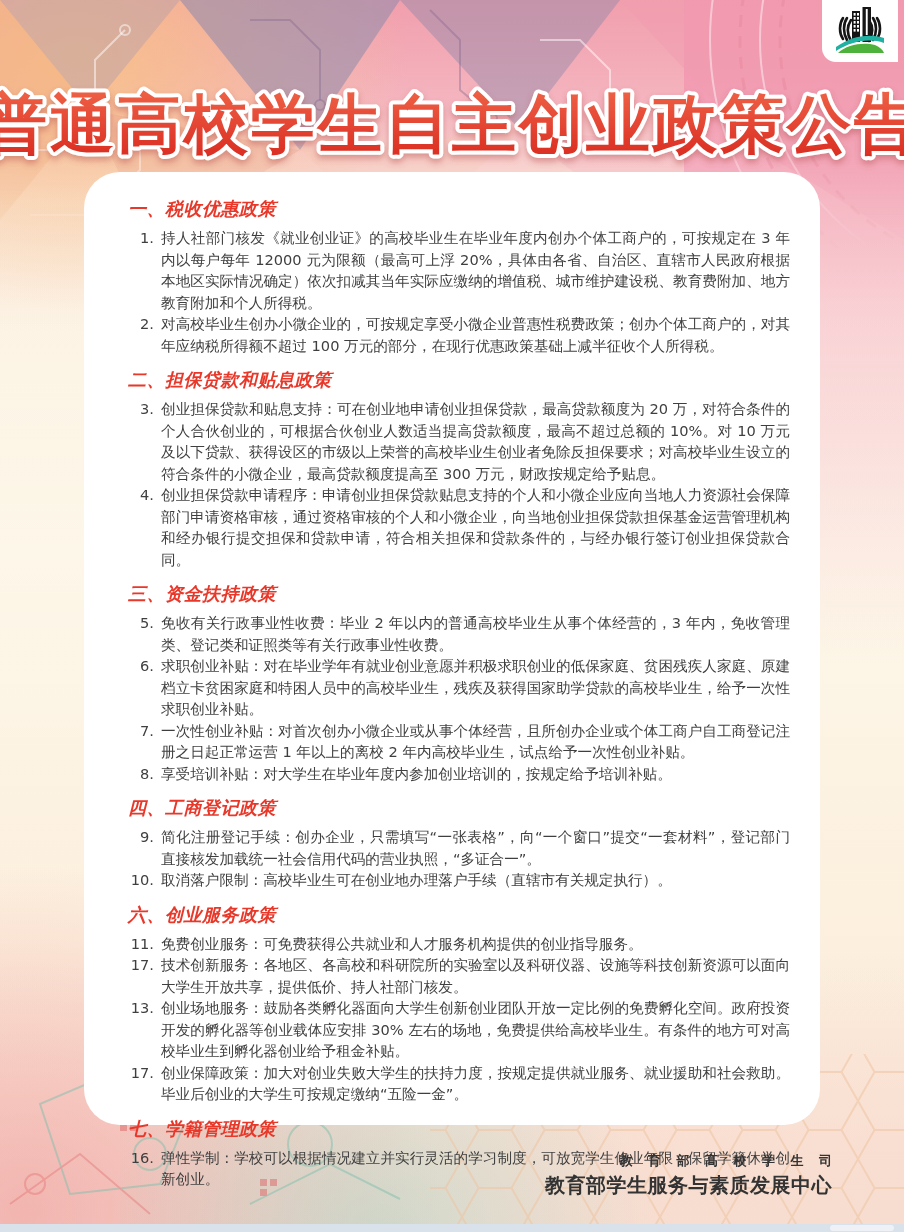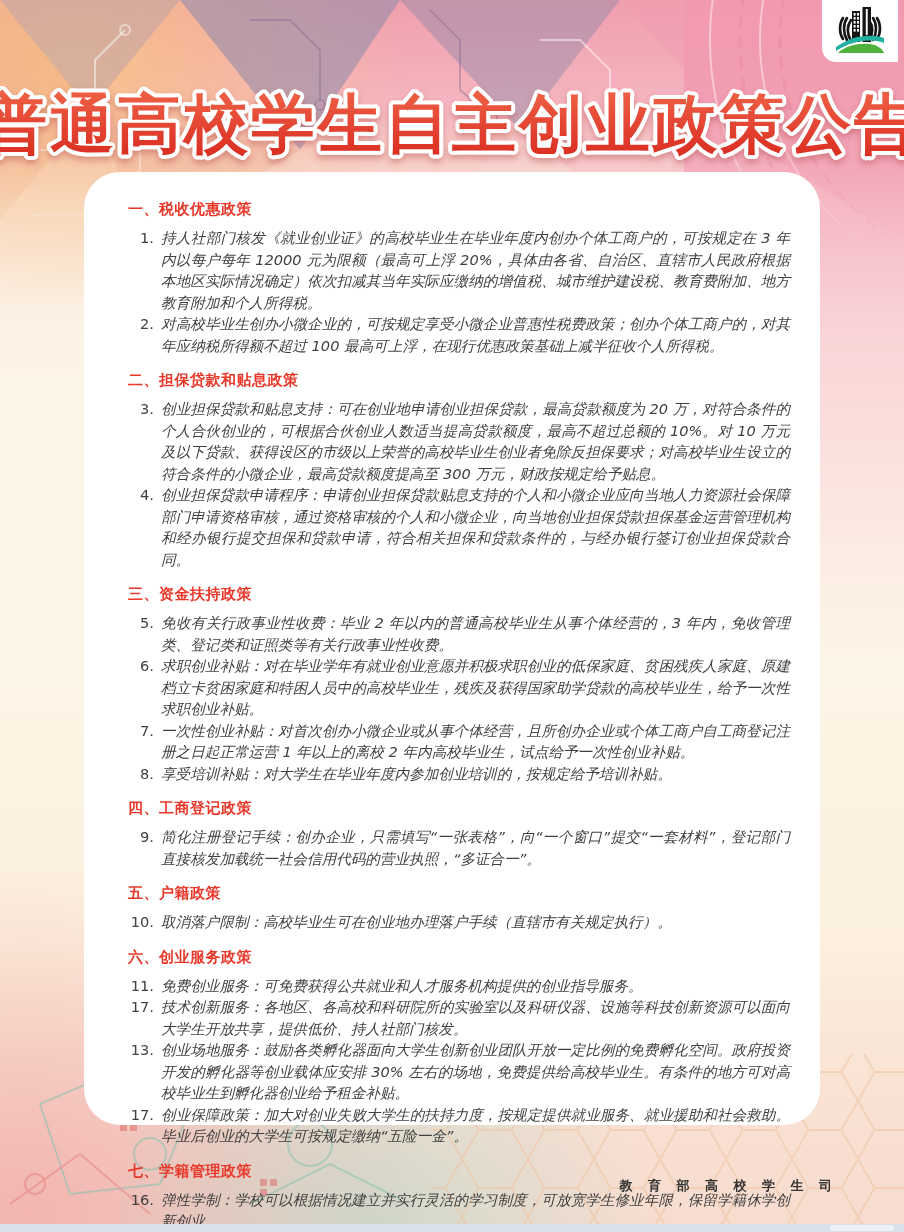--- a/index.html
+++ b/index.html
@@ -28,26 +28,26 @@
   .bottom-deco{bottom:8px;}
   
   .title-svg{position:absolute;top:58px;left:0;}
   
   .logo-box{position:absolute;top:0;right:6px;width:76px;height:62px;background:#fff;
     border-radius:0 0 0 14px;display:flex;align-items:center;justify-content:center;}
   
   .card{position:absolute;left:84px;top:172px;width:736px;height:953px;
     background:var(--card_bg,#fff);border-radius:36px;
     padding:26px 30px 0 44px;box-sizing:border-box;}
-  .sec-heading{font-size:15px;line-height:22px;font-weight:bold;
-    color:var(--heading_red,#e8382a);margin:13px 0 7px 0;letter-spacing:.5px;}
+  .sec-heading{font-size:18px;line-height:22px;font-weight:bold;
+    color:var(--heading_red,#e8382a);margin:13px 0 7px 0;letter-spacing:.5px;font-style:italic;}
   .section:first-child .sec-heading{margin-top:0;}
   .item{display:flex;font-size:14.6px;line-height:21.5px;color:var(--body_text,#3f3f3f);}
   .item .num{flex:none;width:26px;text-align:right;margin-right:7px;}
-  .item .txt{flex:1;text-align:justify;font-style:italic;}
+  .item .txt{flex:1;text-align:justify;}
   
   .gov-sign{position:absolute;right:72px;bottom:34px;text-align:right;
     color:var(--footer_text,#333);}
   .gov-line1{font-size:13px;font-weight:bold;white-space:nowrap;
     letter-spacing:15.5px;margin-right:-15.5px;line-height:25px;}
   .gov-line2{font-size:20px;font-weight:bold;letter-spacing:.5px;line-height:25px;}
   
   .bottom-strip{position:absolute;bottom:0;left:0;width:100%;height:8px;background:#d9e1ea;}
   .bottom-strip-thumb{position:absolute;bottom:1px;right:10px;width:64px;height:6px;
     border-radius:3px;background:#eef2f6;}
@@ -191,21 +191,21 @@
   <div class="card">
 
     <div class="section">
       <div class="sec-heading">一、税收优惠政策</div>
       <div class="item">
         <span class="num">1.</span>
         <span class="txt">持人社部门核发《就业创业证》的高校毕业生在毕业年度内创办个体工商户的，可按规定在 3 年内以每户每年 12000 元为限额（最高可上浮 20%，具体由各省、自治区、直辖市人民政府根据本地区实际情况确定）依次扣减其当年实际应缴纳的增值税、城市维护建设税、教育费附加、地方教育附加和个人所得税。</span>
       </div>
       <div class="item">
         <span class="num">2.</span>
-        <span class="txt">对高校毕业生创办小微企业的，可按规定享受小微企业普惠性税费政策；创办个体工商户的，对其年应纳税所得额不超过 100 最高可上浮，在现行优惠政策基础上减半征收个人所得税。</span>
+        <span class="txt">对高校毕业生创办小微企业的，可按规定享受小微企业普惠性税费政策；创办个体工商户的，对其年应纳税所得额不超过 100 万元的部分，在现行优惠政策基础上减半征收个人所得税。</span>
       </div>
     </div>
 
     <div class="section">
       <div class="sec-heading">二、担保贷款和贴息政策</div>
       <div class="item">
         <span class="num">3.</span>
         <span class="txt">创业担保贷款和贴息支持：可在创业地申请创业担保贷款，最高贷款额度为 20 万，对符合条件的个人合伙创业的，可根据合伙创业人数适当提高贷款额度，最高不超过总额的 10%。对 10 万元及以下贷款、获得设区的市级以上荣誉的高校毕业生创业者免除反担保要求；对高校毕业生设立的符合条件的小微企业，最高贷款额度提高至 300 万元，财政按规定给予贴息。</span>
       </div>
       <div class="item">
@@ -236,21 +236,20 @@
 
     <div class="section">
       <div class="sec-heading">四、工商登记政策</div>
       <div class="item">
         <span class="num">9.</span>
         <span class="txt">简化注册登记手续：创办企业，只需填写“一张表格”，向“一个窗口”提交“一套材料”，登记部门直接核发加载统一社会信用代码的营业执照，“多证合一”。</span>
       </div>
     </div>
 
     <div class="section">
-      <div class="sec-heading">五、户籍政策</div>
       <div class="item">
         <span class="num">10.</span>
         <span class="txt">取消落户限制：高校毕业生可在创业地办理落户手续（直辖市有关规定执行）。</span>
       </div>
     </div>
 
     <div class="section">
       <div class="sec-heading">六、创业服务政策</div>
       <div class="item">
         <span class="num">11.</span>
@@ -275,19 +274,20 @@
       <div class="item">
         <span class="num">16.</span>
         <span class="txt">弹性学制：学校可以根据情况建立并实行灵活的学习制度，可放宽学生修业年限，保留学籍休学创新创业。</span>
       </div>
     </div>
 
   </div>
 
   <div class="gov-sign">
     <div class="gov-line1">教育部高校学生司</div>
+    <div class="gov-line2">教育部学生服务与素质发展中心</div>
   </div>
 
   <div class="bottom-strip">
     <div class="bottom-strip-thumb"></div>
   </div>
 
 </div>
 
 </body></html>

